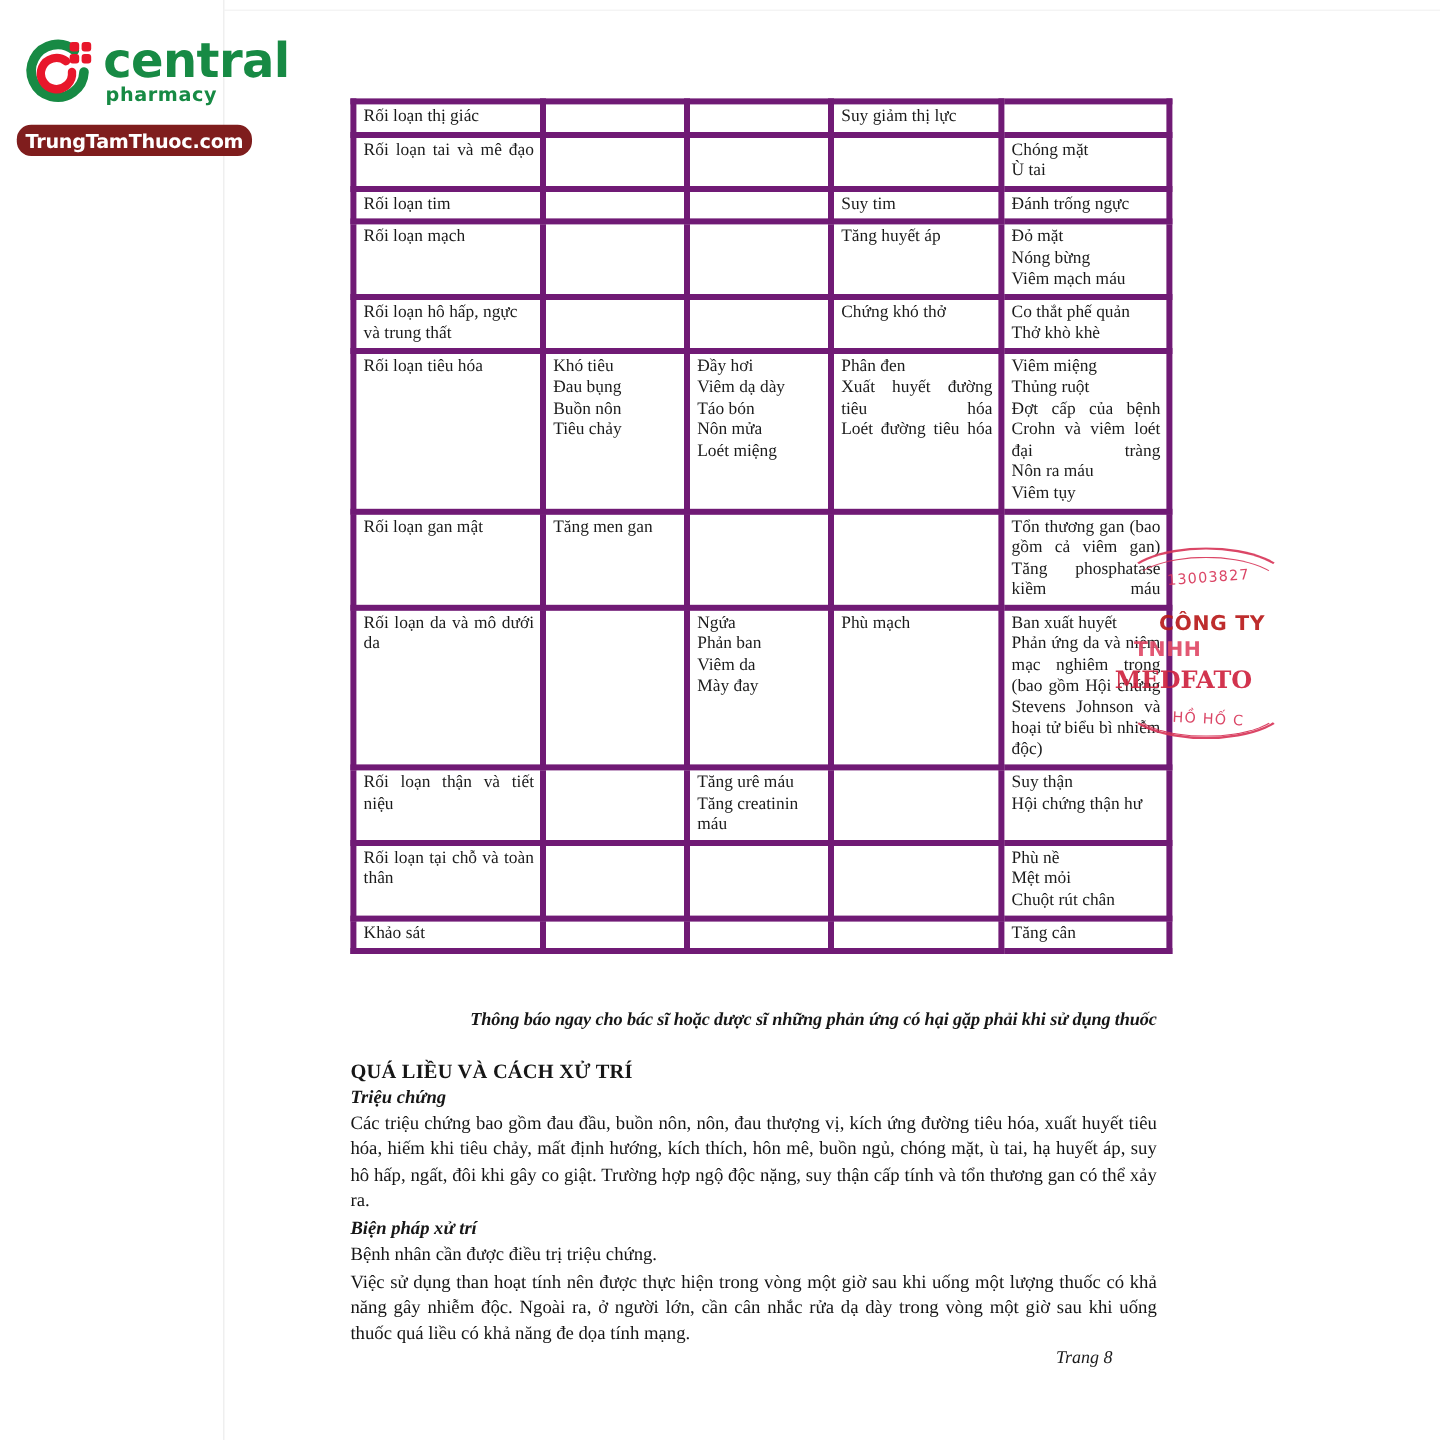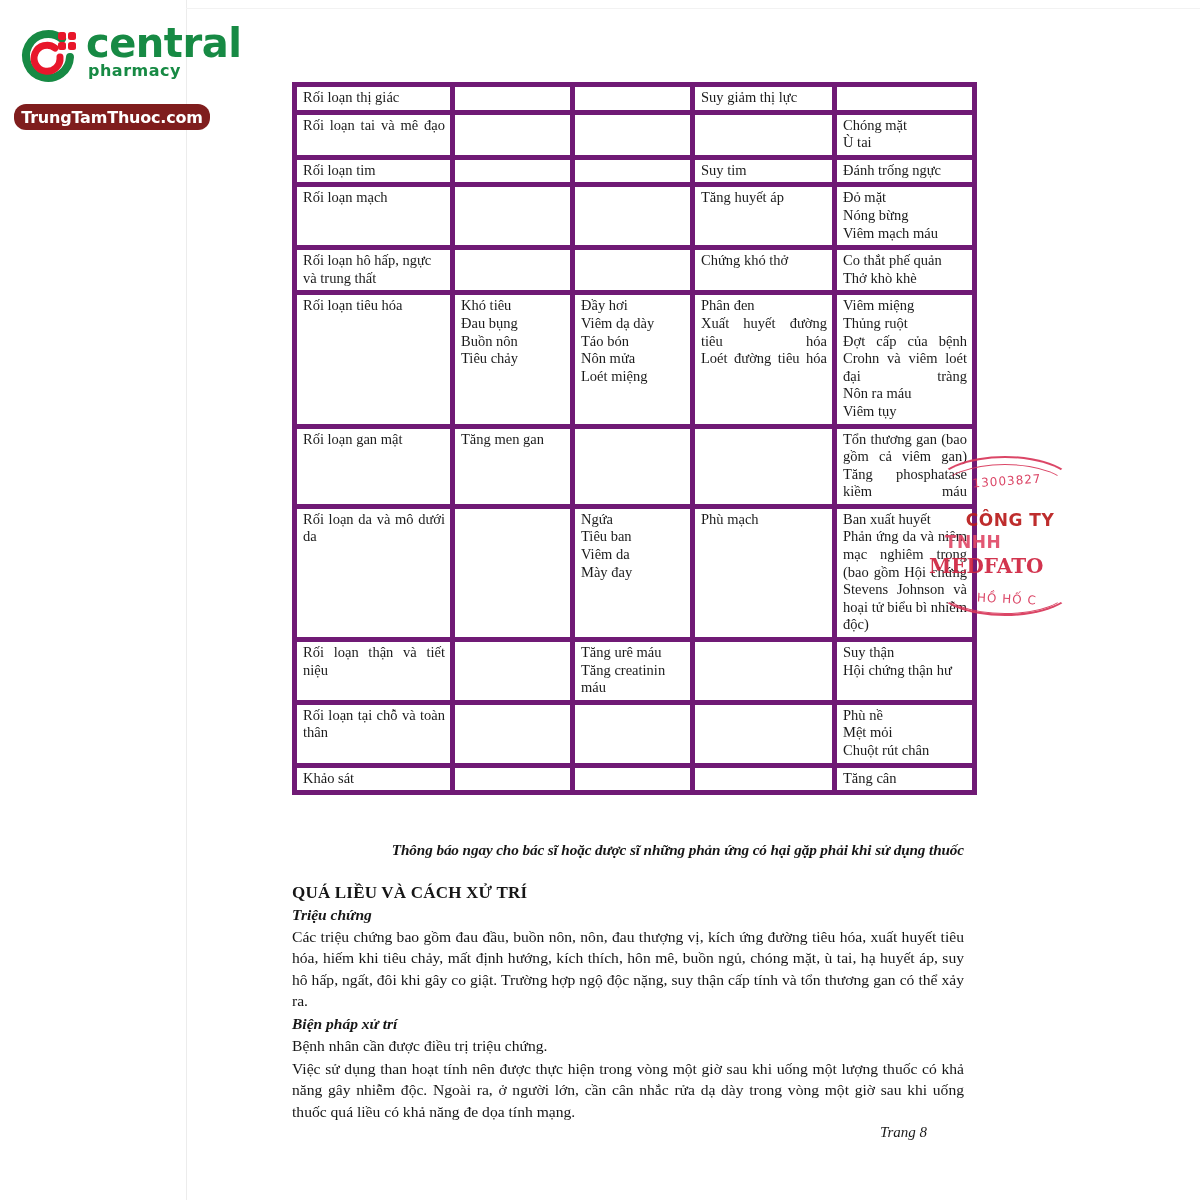--- a/index.html
+++ b/index.html
@@ -25,21 +25,21 @@
     position: absolute; left: 186px; top: 8px; width: 1014px; height: 1px;
     background: #f2f2f2;
   }
 
   
   #watermark {
     position: absolute; left: 14px; top: 24px;
     width: 210px; height: 130px;
   }
   .logo-row {
-    display: flex; align-items: flex-start; gap: 6px;
+    display: flex; align-items: center; gap: 6px;
     height: 72px;
   }
   .logo-mark { width: 66px; height: 66px; position: relative; flex: 0 0 66px; }
   .logo-wordmark { display:flex; flex-direction: column; justify-content:center; }
   .logo-central {
     font-family: "DejaVu Sans", sans-serif;
     font-weight: 700; font-size: 40px; line-height: 38px;
     color: #178a44; letter-spacing: -0.5px;
   }
   .logo-pharmacy {
@@ -292,21 +292,21 @@
           <td class="c4">
             <span class="cellline j">Tổn thương gan (bao gồm cả viêm gan)</span>
             <span class="cellline j">Tăng phosphatase kiềm máu</span>
           </td>
         </tr>
         <tr>
           <td class="c0 just">Rối loạn da và mô dưới da</td>
           <td class="c1"></td>
           <td class="c2">
             <span class="cellline">Ngứa</span>
-            <span class="cellline">Tiêu ban</span>
+            <span class="cellline">Phản ban</span>
             <span class="cellline">Viêm da</span>
             <span class="cellline">Mày đay</span>
           </td>
           <td class="c3">
             <span class="cellline">Phù mạch</span>
           </td>
           <td class="c4">
             <span class="cellline">Ban xuất huyết</span>
             <span class="cellline j">Phản ứng da và niêm mạc nghiêm trọng (bao gồm Hội chứng Stevens Johnson và hoại tử biểu bì nhiễm độc)</span>
           </td>

